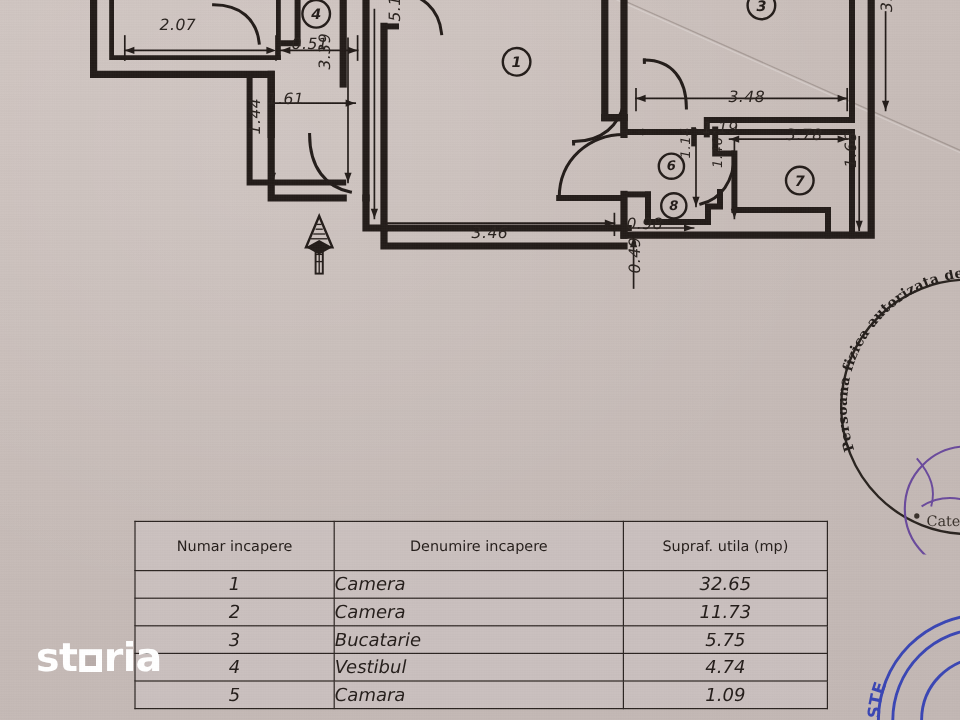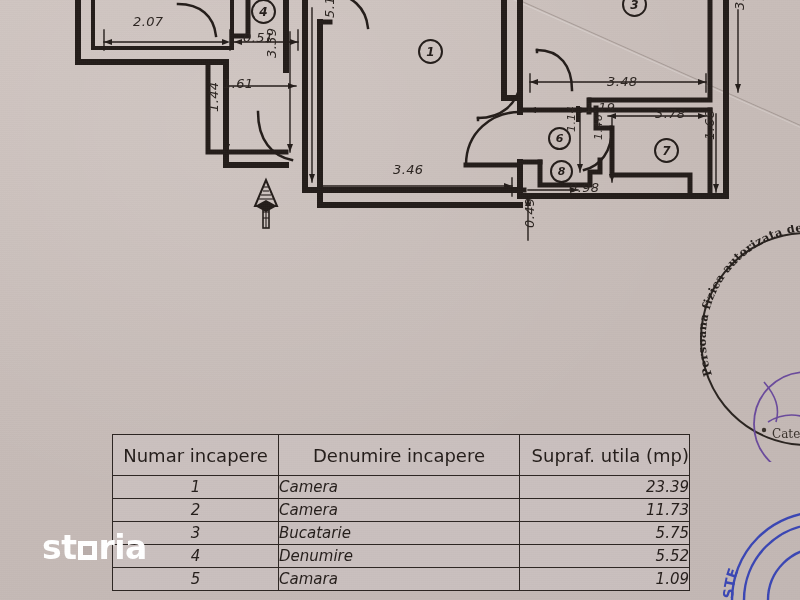--- a/index.html
+++ b/index.html
@@ -50,26 +50,26 @@
     border-collapse:collapse;
     background:rgba(206,196,196,.55);
   }
   .tbl td,.tbl th{
     border:1.6px solid #2c2522;
     font-family:"DejaVu Sans","Liberation Sans",sans-serif;
     color:#241d1a;
     padding:0;
   }
   .tbl th{
-    font-weight:normal;font-size:18px;height:40px;vertical-align:middle;
+    font-weight:normal;font-size:12px;height:40px;vertical-align:middle;
   }
   .tbl td{height:22px;font-size:15px;font-style:italic;vertical-align:middle;}
   .c-num{width:165px;text-align:center;}
   .c-name{width:240px;text-align:left;padding-left:10px;border-radius:10px;}
-  .c-area{width:auto;text-align:right;}
+  .c-area{width:auto;text-align:center;}
 
   
   .stamp-round{
     position:absolute;left:700px;top:232px;width:210px;height:210px;
     border:2.5px solid #2a2420;border-radius:50%;
     color:#221c19;
     overflow:visible;
   }
   .stamp-lines{
     position:absolute;left:744px;top:252px;width:200px;
@@ -88,21 +88,21 @@
   }
   .arc-text text{
     font-family:"DejaVu Serif","Liberation Serif",serif;
     font-size:11.5px;font-weight:bold;fill:#241e1b;letter-spacing:.3px;
   }
   .purple-stamp{position:absolute;left:706px;top:352px;width:140px;height:110px;}
   .blue-seal{position:absolute;left:700px;top:490px;width:180px;height:160px;}
 
   
   .storia{
-    position:absolute;left:42px;top:528px;
+    position:absolute;left:30px;top:528px;
     font-family:"DejaVu Sans","Liberation Sans",sans-serif;
     font-size:33px;font-weight:bold;color:#ffffff;letter-spacing:-.5px;
     display:flex;align-items:baseline;
   }
   .storia .sq{
     display:inline-block;width:19px;height:19px;background:#ffffff;
     margin:0 1.5px;position:relative;top:1px;
   }
   .storia .sq::after{
     content:"";position:absolute;left:5px;top:5px;width:9px;height:9px;
@@ -262,28 +262,28 @@
       <polygon points="255,206 266,200 277,206 266,212" fill="#241d1a"></polygon>
     </g>
   </svg>
 
   <div class="dim" style="left:133px;top:14px;">2.07</div>
   <div class="dim" style="left:243px;top:30px;">0.51</div>
   <div class="dim v" style="left:264px;top:58px;transform:rotate(-90deg);">3.39</div>
   <div class="dim v" style="left:322px;top:18px;transform:rotate(-90deg);">5.19</div>
   <div class="dim" style="left:223px;top:76px;">1.61</div>
   <div class="dim v" style="left:206px;top:112px;transform:rotate(-90deg);">1.44</div>
-  <div class="dim" style="left:393px;top:162px;">3.46</div>
+  <div class="dim" style="left:393px;top:187px;">3.46</div>
   <div class="dim" style="left:607px;top:74px;">3.48</div>
   <div class="dim" style="left:545px;top:100px;margin-left:40px;">1.19</div>
   <div class="dim" style="left:655px;top:106px;">3.78</div>
   <div class="dim v" style="left:565px;top:132px;transform:rotate(-90deg);font-size:11px;">1.14</div>
   <div class="dim v" style="left:592px;top:140px;transform:rotate(-90deg);font-size:11px;">1.46</div>
   <div class="dim v" style="left:702px;top:140px;transform:rotate(-90deg);">1.68</div>
-  <div class="dim" style="left:569px;top:180px;">0.98</div>
+  <div class="dim" style="left:522px;top:180px;">0.98</div>
   <div class="dim v" style="left:522px;top:228px;transform:rotate(-90deg);">0.49</div>
   <div class="dim v" style="left:732px;top:10px;transform:rotate(-90deg);">3.</div>
 
   <div class="rnum" style="left:622px;top:-8px;">
     <span>3</span>
   </div>
   <div class="rnum" style="left:251px;top:-1px;">
     <span>4</span>
   </div>
   <div class="rnum" style="left:418px;top:39px;">
@@ -351,36 +351,36 @@
       <tr>
         <th class="c-num">Numar incapere</th>
         <th class="c-name" style="text-align:center;padding-left:0;">Denumire incapere</th>
         <th class="c-area">Supraf. utila (mp)</th>
       </tr>
     </thead>
     <tbody>
       <tr>
         <td class="c-num">1</td>
         <td class="c-name">Camera</td>
-        <td class="c-area">23.39</td>
+        <td class="c-area">32.65</td>
       </tr>
       <tr>
         <td class="c-num">2</td>
         <td class="c-name">Camera</td>
         <td class="c-area">11.73</td>
       </tr>
       <tr>
         <td class="c-num">3</td>
         <td class="c-name">Bucatarie</td>
         <td class="c-area">5.75</td>
       </tr>
       <tr>
         <td class="c-num">4</td>
-        <td class="c-name">Denumire</td>
-        <td class="c-area">5.52</td>
+        <td class="c-name">Vestibul</td>
+        <td class="c-area">4.74</td>
       </tr>
       <tr>
         <td class="c-num">5</td>
         <td class="c-name">Camara</td>
         <td class="c-area">1.09</td>
       </tr>
     </tbody>
   </table>
 
   <div class="storia">

